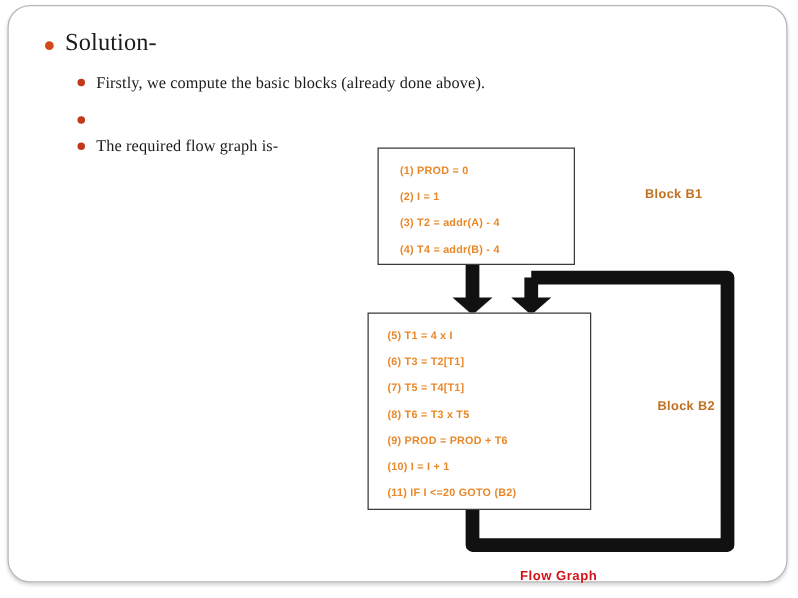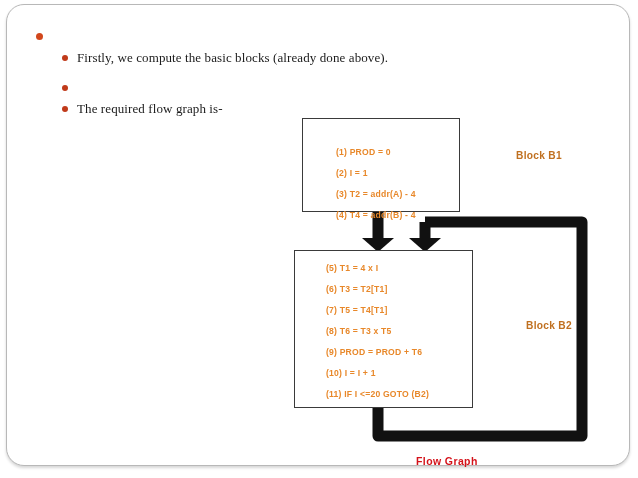--- a/index.html
+++ b/index.html
@@ -85,25 +85,25 @@
     border: 1.6px solid #3a3a3a;
     background: #ffffff;
     box-sizing: border-box;
   }
   #block-b1-box { left: 302px; top: 118px; width: 158px; height: 94px; }
   #block-b2-box { left: 294px; top: 250px; width: 179px; height: 158px; }
 
   .stmt-list {
     position: absolute;
     list-style: none;
-    margin: 16px;
+    margin: 0;
     padding: 0;
   }
   #b1-stmts { left: 320px; top: 126px; }
-  #b2-stmts { left: 310px; top: 242px; }
+  #b2-stmts { left: 310px; top: 258px; }
 
   .stmt {
     font-family: "Liberation Sans", sans-serif;
     font-size: 8.6px;
     font-weight: bold;
     color: #e8882a;
     line-height: 21px;
     white-space: nowrap;
     letter-spacing: 0.2px;
   }
@@ -135,20 +135,21 @@
 <body>
 
 <div id="slide">
 
   <div class="slide-frame"></div>
 
   <div class="bullets">
 
     <div class="bullet-row level-1">
       <span class="dot"></span>
+      <span class="btext">Solution-</span>
     </div>
 
     <div class="bullet-row level-2">
       <span class="dot small"></span>
       <span class="btext sub">Firstly, we compute the basic blocks (already done above).</span>
     </div>
 
     <div class="bullet-row level-2">
       <span class="dot small"></span>
     </div>

